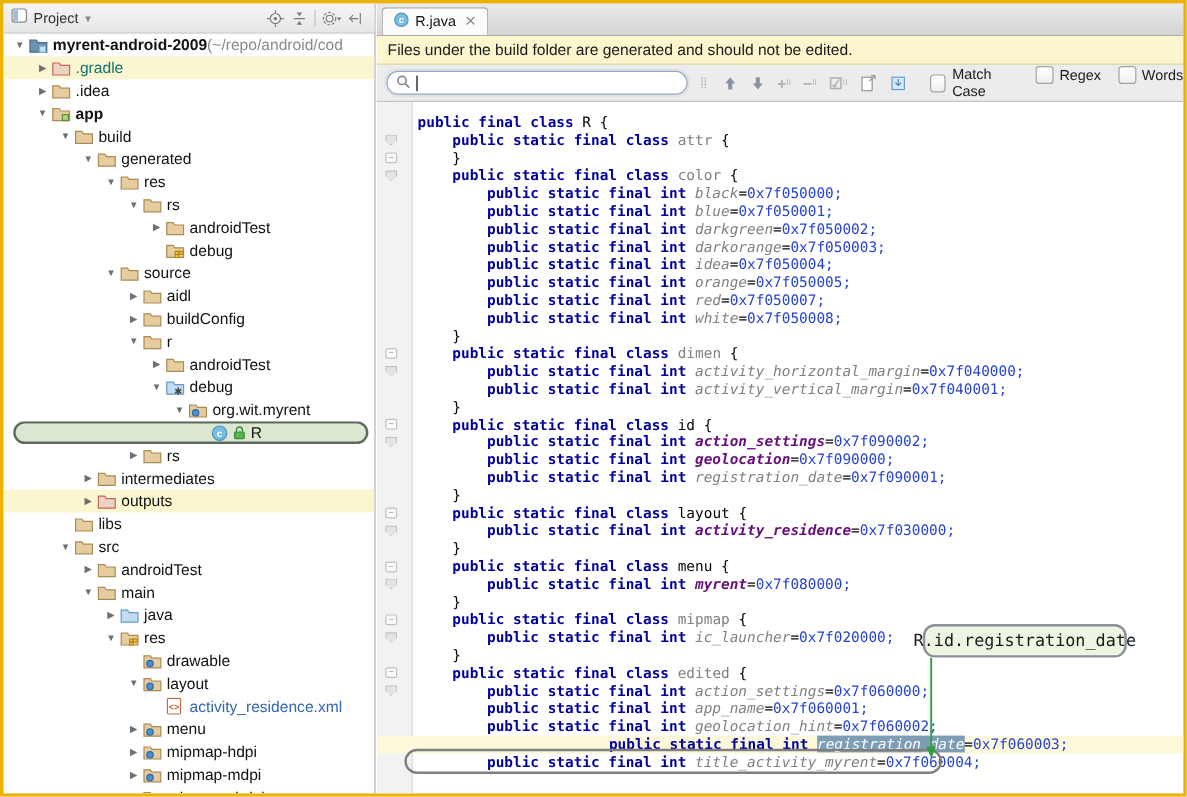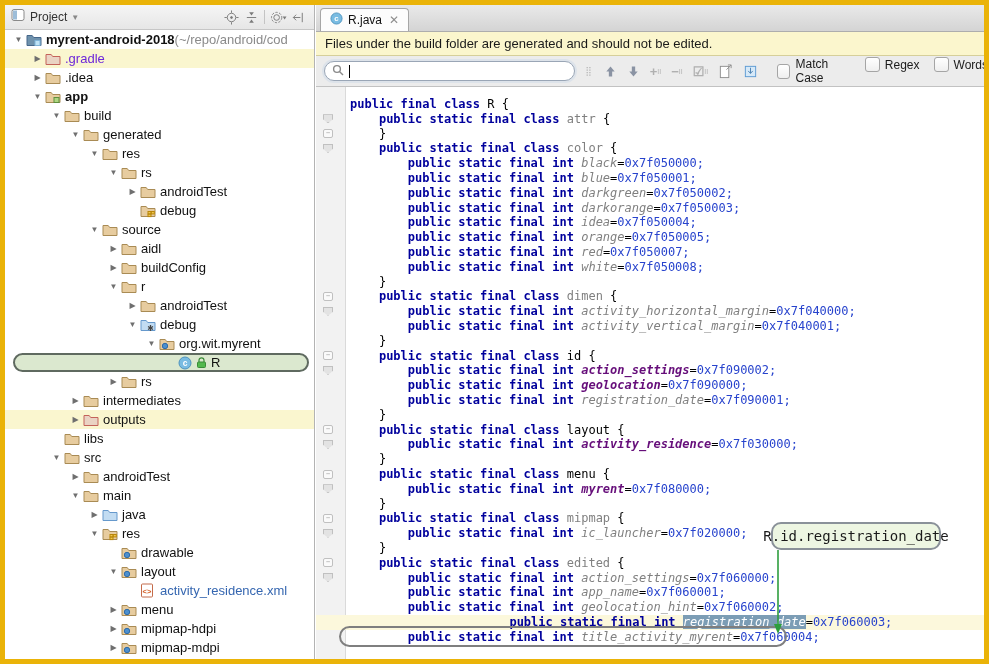--- a/index.html
+++ b/index.html
@@ -1,34 +1,34 @@
 <!DOCTYPE html>
 <html><head>
 <meta charset="utf-8">
 <style>
   html,body{margin:0;padding:0;background:#fff;}
   .app{position:relative;width:989px;height:664px;overflow:hidden;background:#fff;
-       font-family:"Liberation Sans",sans-serif;border:5px solid #eab308;box-sizing:border-box;}
+       font-family:"Liberation Sans",sans-serif;border:3px solid #eab308;box-sizing:border-box;}
 
   
   .proj{position:absolute;left:0;top:0;width:310px;height:664px;background:#fff;border-right:1px solid #b3b3b3;box-sizing:border-box;}
   .proj-h{height:25px;background:linear-gradient(#f5f5f5,#e6e6e6);border-bottom:1px solid #c6c6c6;
           display:flex;align-items:center;padding:0 6px;box-sizing:border-box;}
   .proj-title{font-size:12px;color:#333;margin:0 4px 0 5px;}
   .dd-arrow{font-size:8px;color:#888;margin-right:auto;}
   .hicon{width:20px;height:18px;display:flex;align-items:center;justify-content:center;color:#787878;}
   .hsep{width:1px;height:14px;background:#c4c4c4;margin:0 3px;}
   .tree{position:absolute;top:25px;left:0;right:0;bottom:0;font-size:13px;color:#111;overflow:hidden;}
   .trow{height:19px;display:flex;align-items:center;white-space:nowrap;position:relative;overflow:hidden;}
   .trow>*{position:relative;z-index:1;}
   .trow .arr{width:15px;flex:0 0 15px;font-size:8px;color:#6f6f6f;text-align:center;}
   .trow .ticon{width:18px;flex:0 0 18px;display:flex;align-items:center;}
   .trow .tlabel{margin-left:2px;}
   .trow.bg-yellow{background:#faf6cf;}
-  .trow.gray .tlabel{color:#6d28d9;}
+  .trow.gray .tlabel{color:#0f766e;}
   .trow.bold .tlabel{font-weight:bold;}
   .trow .suffix{color:#8a8a8a;}
   .trow .tlabel.link{color:#3566b0;}
   .pill{position:absolute;z-index:0;left:8px;right:5px;top:0px;bottom:0px;
         background:#dbe8cf;border:2px solid #5f6a60;border-radius:11px;box-sizing:border-box;}
 
   
   .ed{position:absolute;left:311px;top:0;width:678px;height:664px;}
   .tabbar{position:absolute;left:0;top:0;right:0;height:27px;background:linear-gradient(#e9e9e9,#d4d4d4);
           border-bottom:1px solid #adadad;box-sizing:border-box;}
@@ -125,21 +125,21 @@
     </div>
     <div class="tree" id="tree">
         <div class="trow bold" style="padding-left: 6px;">
           <span class="arr">▼</span>
           <span class="ticon">
             <svg width="16" height="16" viewBox="0 0 16 16">
               <path d="M1 13.5 V3.5 h5.2 l1.5 2 H15 v8 z" fill="#6f92ad" stroke="#46678a"></path>
               <rect x="9" y="8.5" width="5" height="5" fill="#bfe3f7" stroke="#7fb3d8"></rect>
             </svg>
           </span>
-          <span class="tlabel">myrent-android-2018</span>
+          <span class="tlabel">myrent-android-2009</span>
           <span class="suffix"> (~/repo/android/cod</span>
         </div>
         <div class="trow bg-yellow gray" style="padding-left: 25px;">
           <span class="arr">▶</span>
           <span class="ticon">
             <svg width="16" height="16" viewBox="0 0 16 16">
               <path d="M1 13.5 V3.5 h5.2 l1.5 2 H15 v8 z" fill="#ead3c3" stroke="#c4635a"></path>
             </svg>
           </span>
           <span class="tlabel">.gradle</span>

